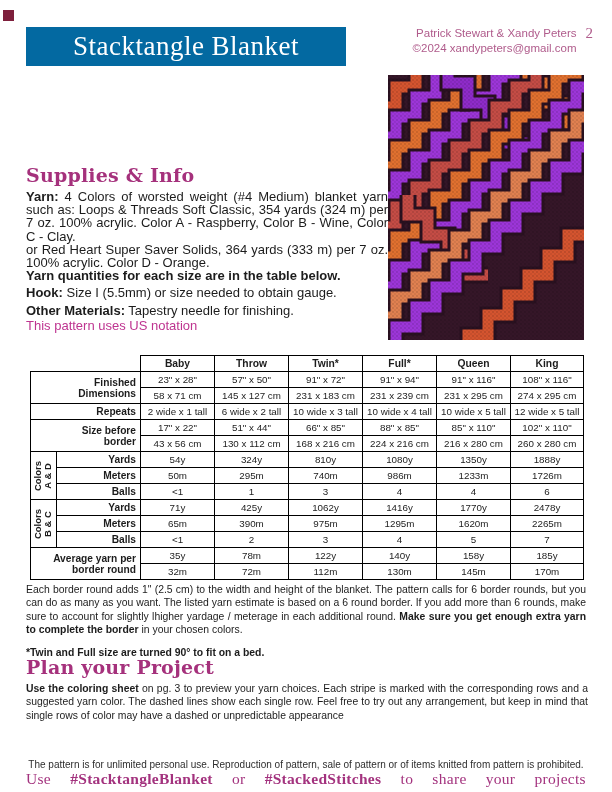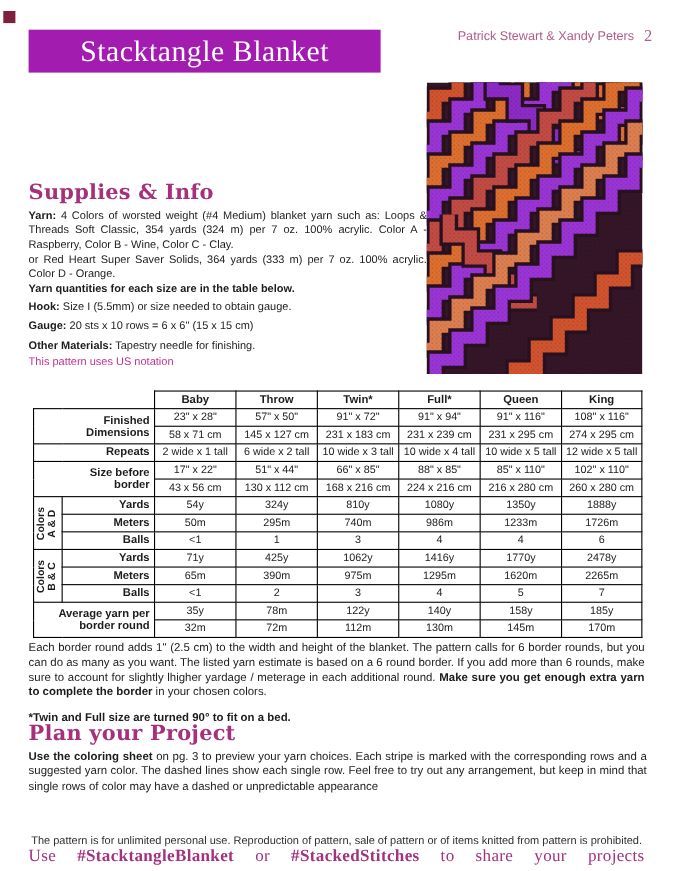--- a/index.html
+++ b/index.html
@@ -5,41 +5,41 @@
   html,body { margin:0; padding:0; background:#e8e8e8; }
   .page {
     position:relative; width:612px; height:792px; margin:0 auto;
     background:#ffffff; overflow:hidden;
     font-family:"Liberation Sans", sans-serif; color:#1c1c1c;
   }
   
   .corner-square { position:absolute; left:3px; top:10px; width:11px; height:11px; background:#7E1F3C; }
   .banner {
     position:absolute; left:26px; top:27px; width:320px; height:39px;
-    background:#a21caf; display:flex; align-items:center; justify-content:center;
+    background:#0369a1; display:flex; align-items:center; justify-content:center;
   }
   .banner-title {
     font-family:"Liberation Serif", serif; font-size:27px; color:#ffffff; letter-spacing:0.5px;
   }
   .authors {
     position:absolute; top:26px; right:19px; display:flex; align-items:flex-start; gap:9px;
     color:#B05C8C; font-size:11.5px; line-height:15px; text-align:right;
   }
   .page-num { font-family:"Liberation Serif", serif; font-size:15px; margin-top:0px; }
 
   
   .photo { position:absolute; left:388px; top:75px; width:196px; height:265px; display:block; }
 
   
   .supplies { position:absolute; left:26px; top:164px; width:362px; }
   .section-heading {
     font-family:"DejaVu Serif", serif; font-weight:bold; color:#A5317C;
     font-size:19px; margin:0 0 4px 0; letter-spacing:0.2px;
   }
-  .supplies p { margin:0; font-size:10px; line-height:13.2px; text-align:justify; }
+  .supplies p { margin:0; font-size:13px; line-height:13.2px; text-align:justify; }
   .supplies p.gap { margin-top:4px; }
   .boldline { font-weight:bold; }
   .notation { color:#BE3490; font-weight:normal; margin-top:2px !important; text-align:left !important; }
 
   
   .sizetable {
     position:absolute; left:30px; top:355px; width:553px;
     border-collapse:collapse; table-layout:fixed; font-size:9.8px;
   }
   .sizetable td, .sizetable th {
@@ -88,20 +88,21 @@
 
   <div class="corner-square"></div>
 
   <div class="banner">
     <span class="banner-title">Stacktangle Blanket</span>
   </div>
 
   <div class="authors">
     <div>
       <div>Patrick Stewart &amp; Xandy Peters</div>
+      <div>©2024 xandypeters@gmail.com</div>
     </div>
     <div class="page-num">2</div>
   </div>
 
   <svg class="photo" viewBox="0 0 196 265" preserveAspectRatio="none" xmlns="http://www.w3.org/2000/svg">
     <defs>
       <pattern id="stitch" width="4" height="4" patternUnits="userSpaceOnUse">
         <circle cx="1" cy="1" r="0.9" fill="#000000" opacity="0.28"></circle>
         <circle cx="3" cy="3" r="0.9" fill="#000000" opacity="0.16"></circle>
       </pattern>
@@ -137,21 +138,20 @@
     </g>
     <rect width="196" height="265" fill="url(#stitch)" opacity="0.55"></rect>
   </svg>
 
   <div class="supplies">
     <h2 class="section-heading">Supplies &amp; Info</h2>
     <p><b>Yarn:</b><span> 4 Colors of worsted weight (#4 Medium) blanket yarn such as: Loops &amp; Threads Soft Classic, 354 yards (324 m) per 7 oz. 100% acrylic. Color A - Raspberry, Color B - Wine, Color C - Clay.</span></p>
     <p>or Red Heart Super Saver Solids, 364 yards (333 m) per 7 oz. 100% acrylic. Color D - Orange.</p>
     <p class="boldline">Yarn quantities for each size are in the table below.</p>
     <p class="gap"><b>Hook:</b><span> Size I (5.5mm) or size needed to obtain gauge.</span></p>
-    <p class="gap"><b>Gauge:</b><span> 20 sts x 10 rows = 6 x 6" (15 x 15 cm)</span></p>
     <p class="gap"><b>Other Materials:</b><span> Tapestry needle for finishing.</span></p>
     <p class="notation">This pattern uses US notation</p>
   </div>
 
   <table class="sizetable">
     <colgroup>
       <col style="width:26px">
         <col style="width:84px">
       <col style="width:74px">
         <col style="width:74px">

